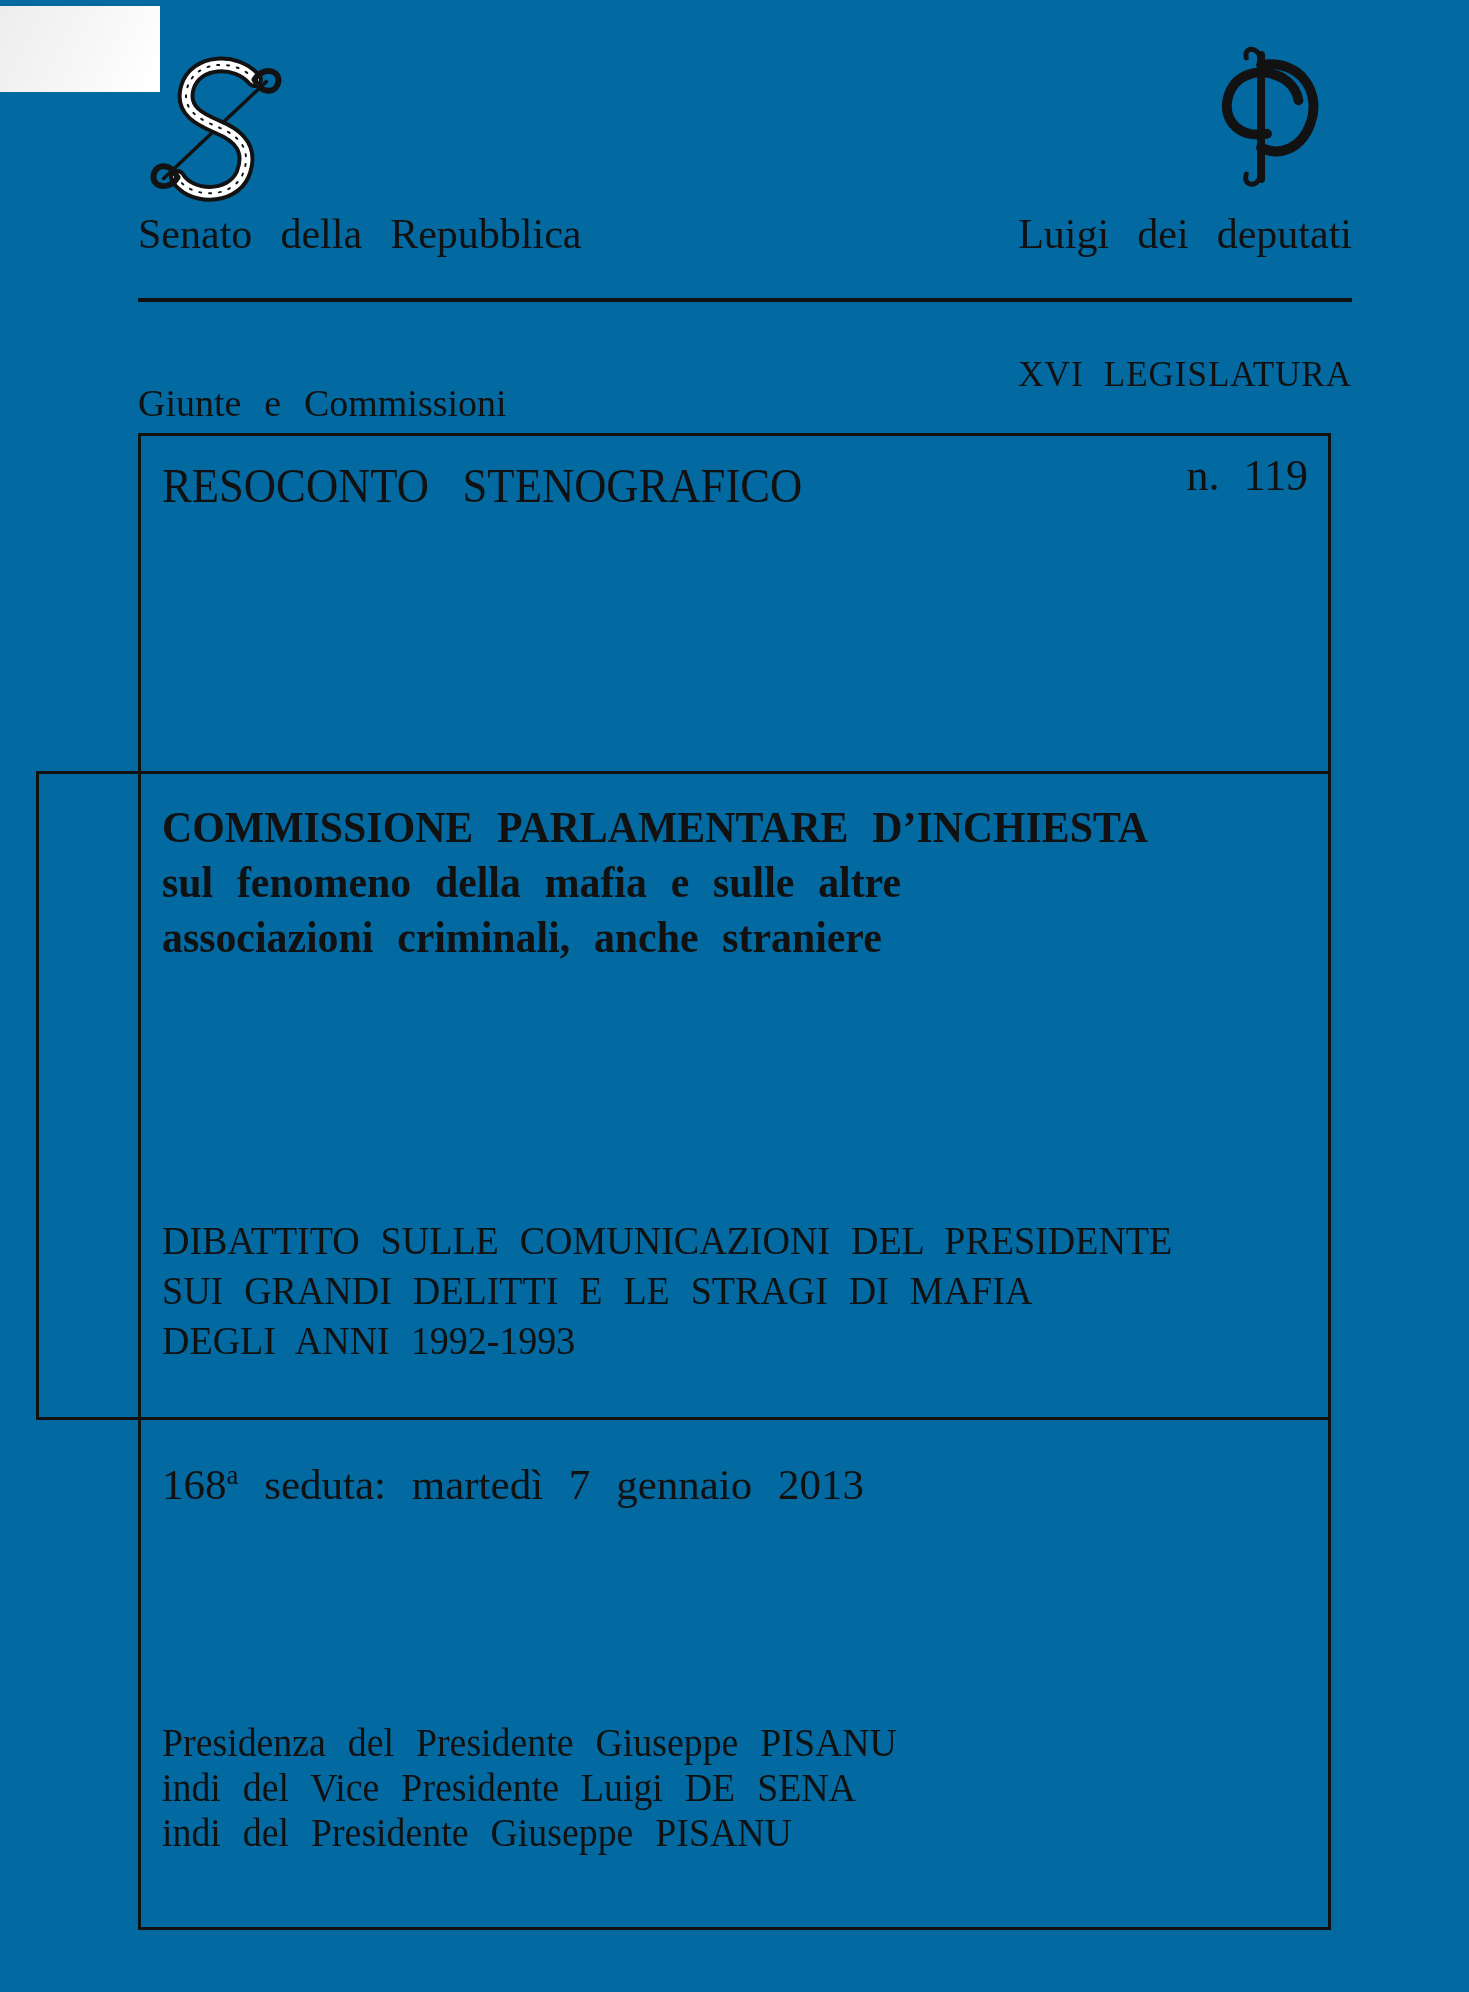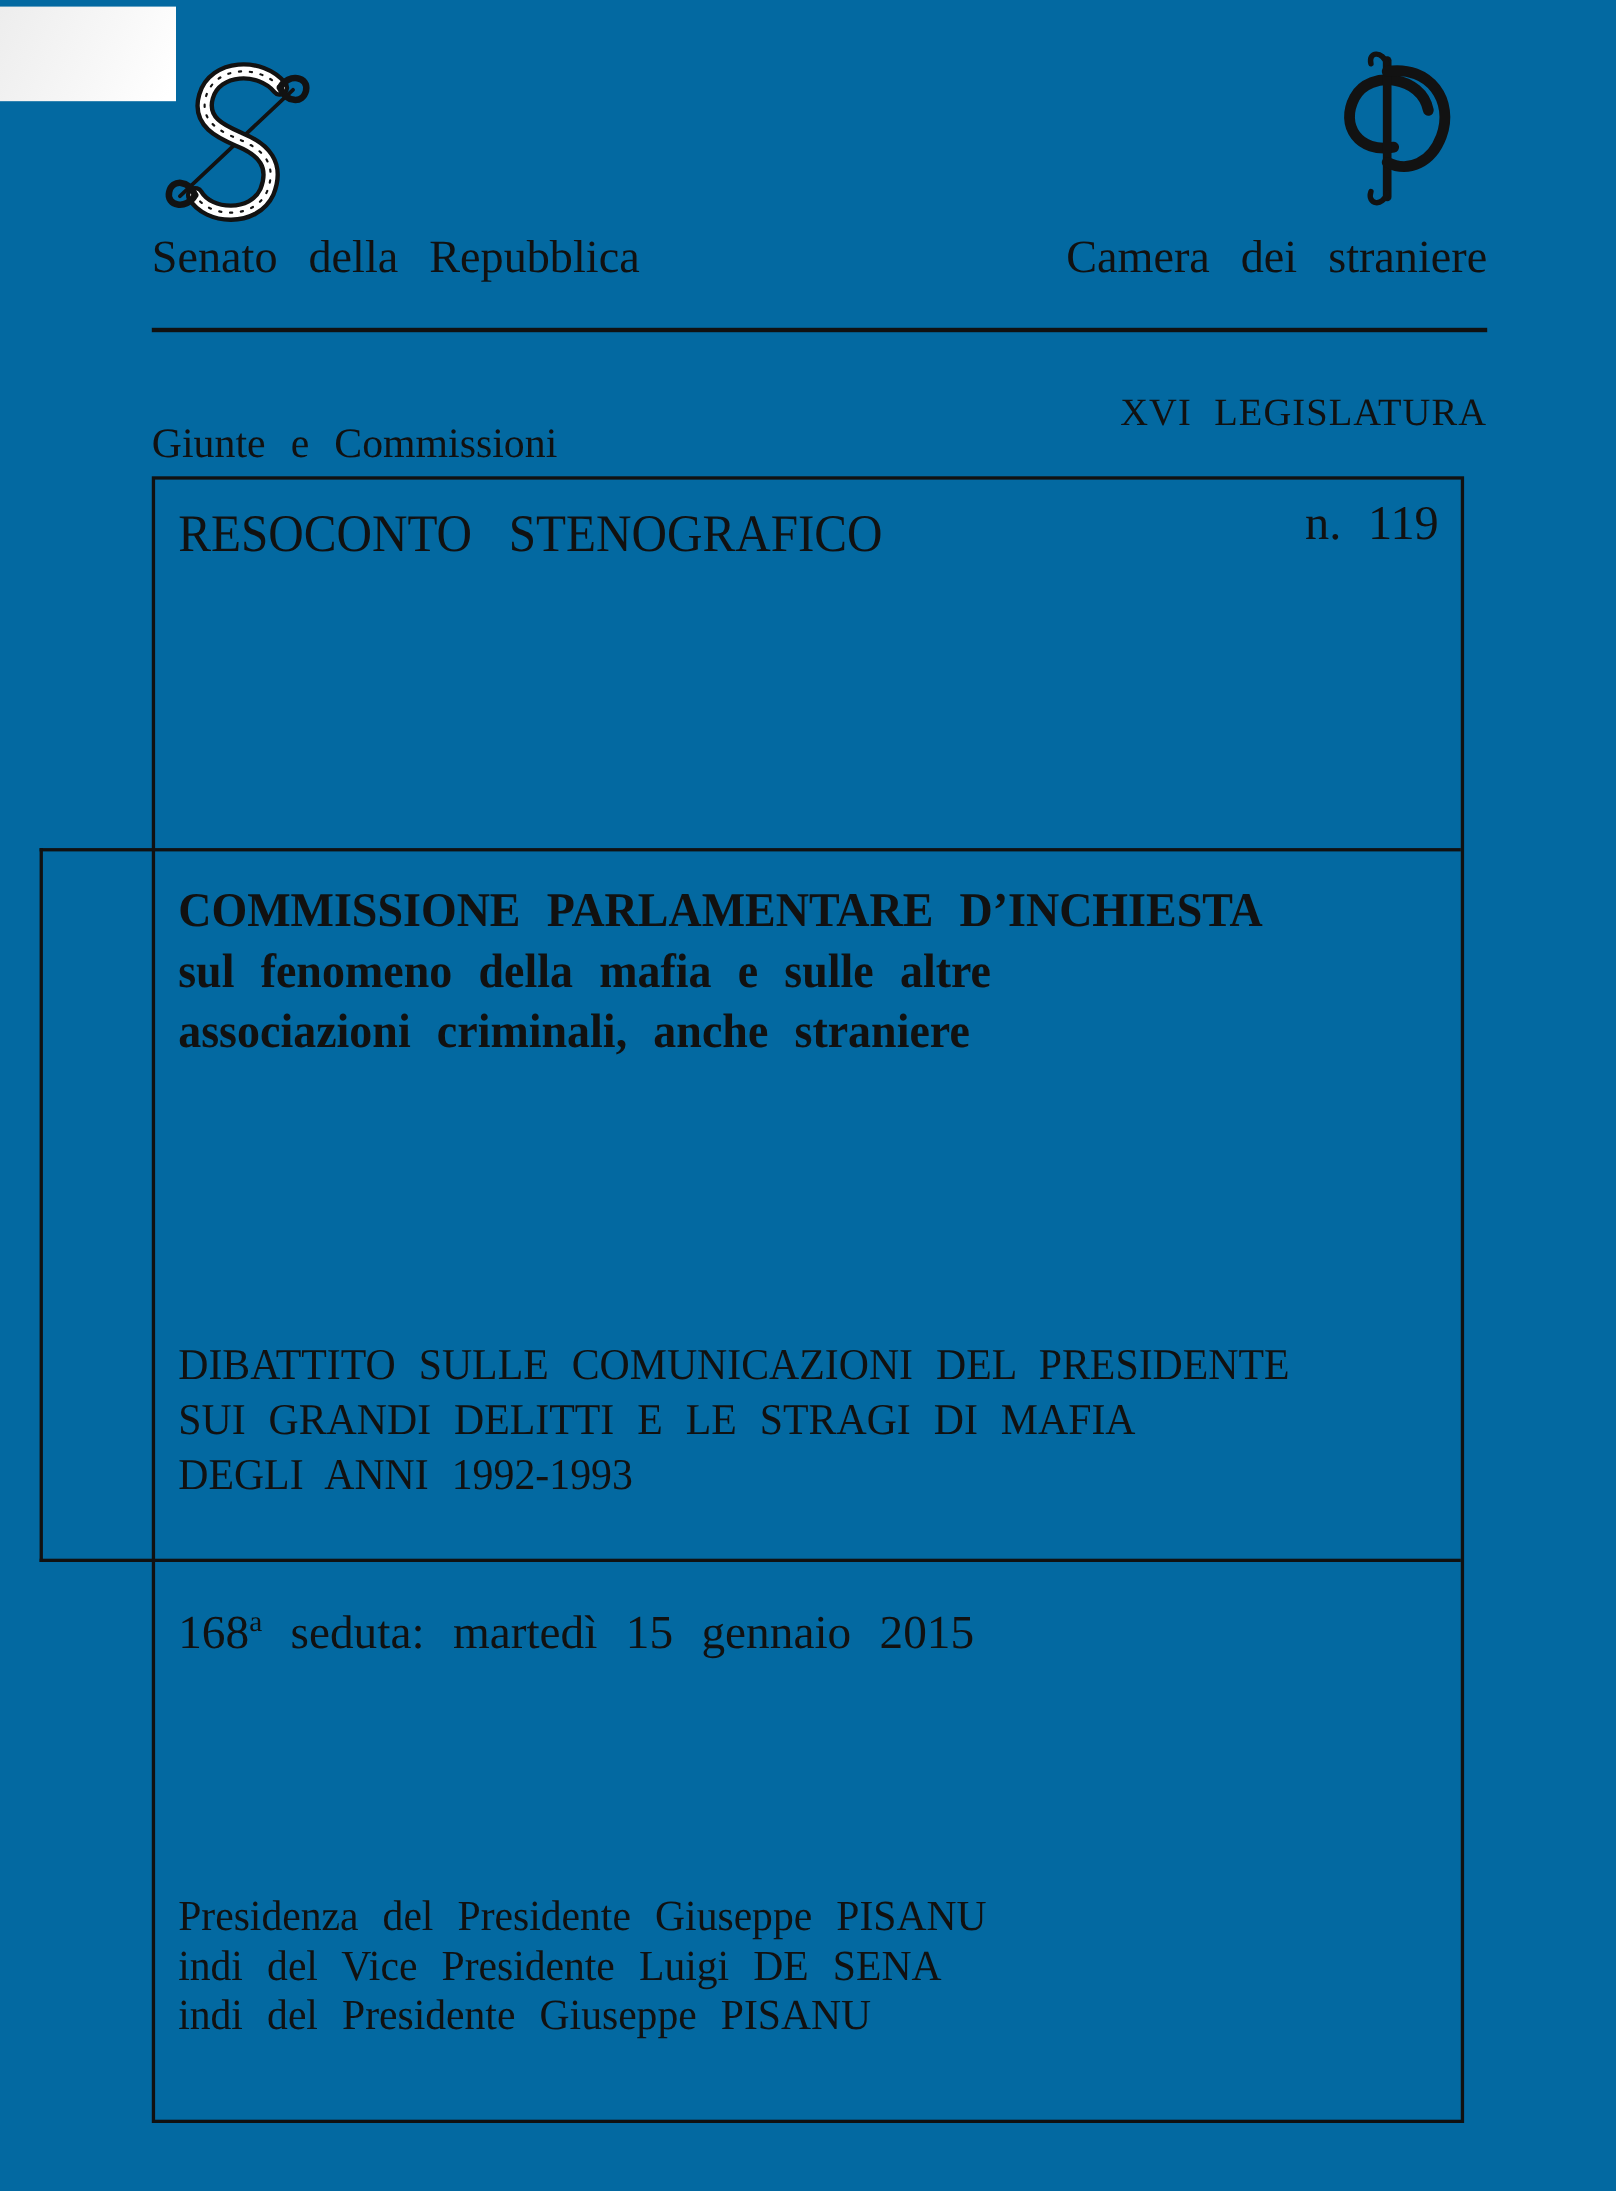--- a/index.html
+++ b/index.html
@@ -70,21 +70,21 @@
       <path d="M98 60 C 92 28 44 22 30 48 C 16 74 34 100 66 94" stroke-width="10"></path>
       <path d="M60 14 L60 140" stroke-width="8"></path>
       <path d="M60 18 C 56 4 42 6 45 17" stroke-width="5"></path>
       <path d="M60 136 C 56 150 41 147 45 135" stroke-width="5"></path>
       <path d="M60 24 C 100 18 122 52 110 84 C 101 108 80 118 60 108" stroke-width="10"></path>
     </g>
   </svg>
 
   <div class="abs hdr-name" style="left:138px;top:210px;">Senato della Repubblica</div>
 
-  <div class="abs hdr-name" style="right:117px;top:210px;text-align:right;">Camera dei straniere</div>
+  <div class="abs hdr-name" style="right:117px;top:210px;text-align:right;">Luigi dei deputati</div>
 
   <div class="abs hdr-rule" style="left:138px;top:298px;width:1214px;"></div>
 
   <div class="abs hdr-sub-left" style="left:138px;top:349px;margin-top:32px;">Giunte e Commissioni</div>
 
   <div class="abs hdr-sub-right" style="right:117px;top:355px;text-align:right;">XVI LEGISLATURA</div>
 
   <div class="abs outer-box"></div>
 
   <div class="abs hline" style="left:36px;top:771px;width:1292px;"></div>
@@ -100,21 +100,21 @@
     <div>associazioni criminali, anche straniere</div>
   </div>
 
   <div class="abs debate-block" style="left:162px;top:1216px;">
     <div>DIBATTITO SULLE COMUNICAZIONI DEL PRESIDENTE</div>
     <div>SUI GRANDI DELITTI E LE STRAGI DI MAFIA</div>
     <div>DEGLI ANNI 1992-1993</div>
   </div>
 
   <div class="abs session-line" style="left:162px;top:1460px;">
-    <span>168</span><sup>a</sup><span> seduta: martedì 15 gennaio 2015</span>
+    <span>168</span><sup>a</sup><span> seduta: martedì 7 gennaio 2013</span>
   </div>
 
   <div class="abs presidency-block" style="left:162px;top:1720px;">
     <div>Presidenza del Presidente Giuseppe PISANU</div>
     <div>indi del Vice Presidente Luigi DE SENA</div>
     <div>indi del Presidente Giuseppe PISANU</div>
   </div>
 
 </div>
 

